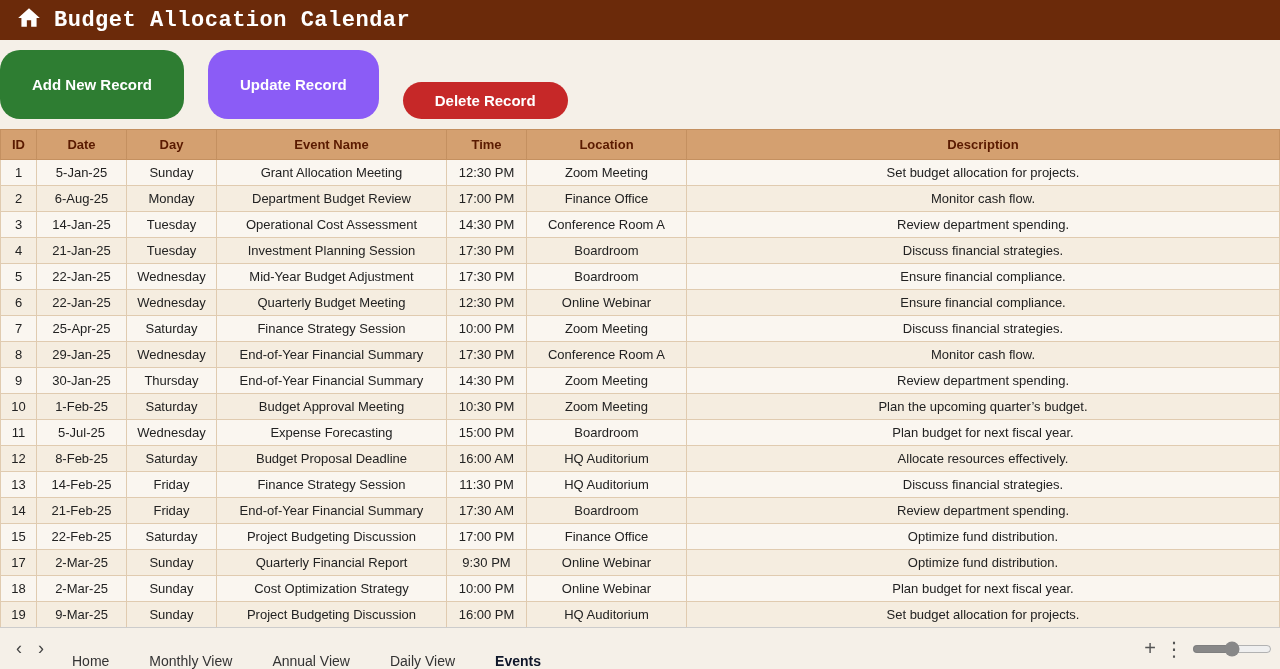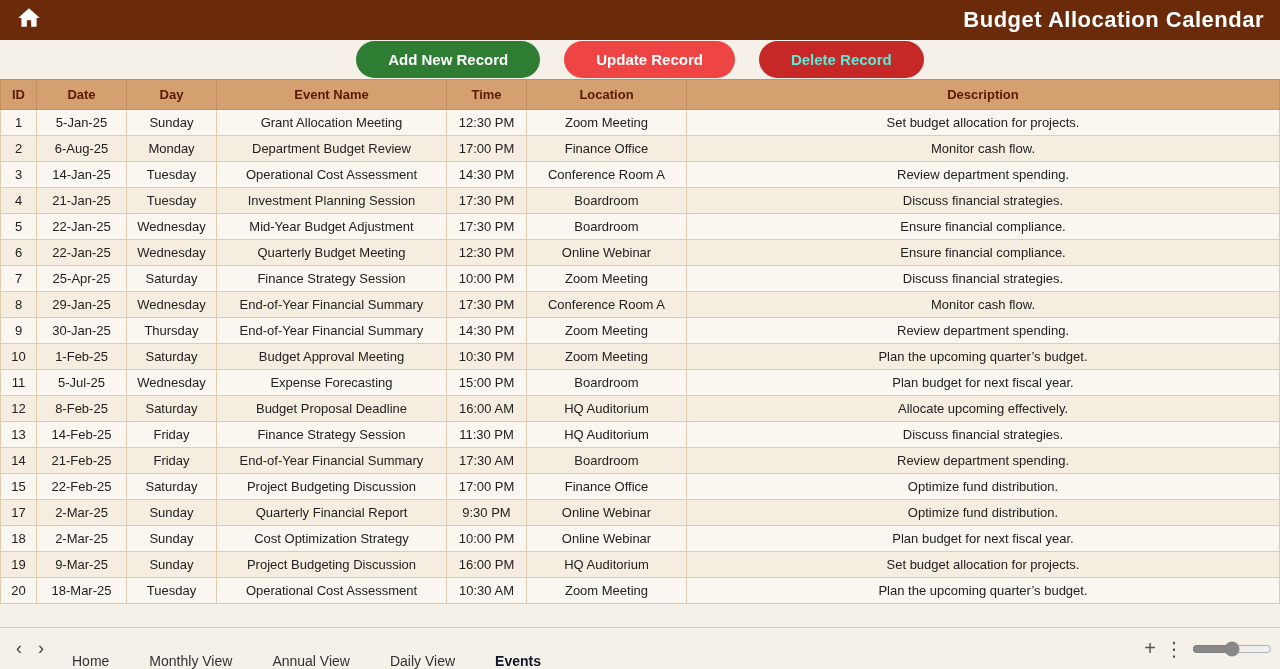--- a/index.html
+++ b/index.html
@@ -12,63 +12,64 @@
       display: flex;
       align-items: center;
       padding: 8px 16px;
       height: 40px;
     }
     .home-icon-wrap {
       margin-right: 12px;
     }
     .app-title {
       flex: 1;
-      text-align: right;
+      text-align: left;
       font-size: 22px;
       font-weight: bold;
       letter-spacing: 0.5px;
+      font-family: Liberation Mono, monospace;
     }
 
     
     .toolbar {
       display: flex;
-      justify-content: center;
       gap: 24px;
-      padding: 1px 0;
+      padding: 10px 0;
       background: #f5f0e8;
     }
     .btn-add {
       background: #2e7d32;
       color: white;
       border: none;
       border-radius: 20px;
       padding: 10px 32px;
       font-size: 15px;
       font-weight: bold;
       cursor: pointer;
     }
     .btn-update {
-      background: #ef4444;
+      background: #8b5cf6;
       color: white;
       border: none;
       border-radius: 20px;
       padding: 10px 32px;
       font-size: 15px;
       font-weight: bold;
       cursor: pointer;
     }
     .btn-delete {
       background: #c62828;
-      color: #5eead4;
+      color: #ffffff;
       border: none;
       border-radius: 20px;
       padding: 10px 32px;
       font-size: 15px;
       font-weight: bold;
       cursor: pointer;
+      margin-top: 32px;
     }
 
     
     .table-container {
       flex: 1;
       overflow-y: auto;
     }
     table {
       width: 100%;
       border-collapse: collapse;
@@ -300,21 +301,21 @@
           <td>Boardroom</td>
           <td>Plan budget for next fiscal year.</td>
         </tr>
         <tr>
           <td>12</td>
           <td>8-Feb-25</td>
           <td>Saturday</td>
           <td>Budget Proposal Deadline</td>
           <td>16:00 AM</td>
           <td>HQ Auditorium</td>
-          <td>Allocate upcoming effectively.</td>
+          <td>Allocate resources effectively.</td>
         </tr>
         <tr>
           <td>13</td>
           <td>14-Feb-25</td>
           <td>Friday</td>
           <td>Finance Strategy Session</td>
           <td>11:30 PM</td>
           <td>HQ Auditorium</td>
           <td>Discuss financial strategies.</td>
         </tr>

